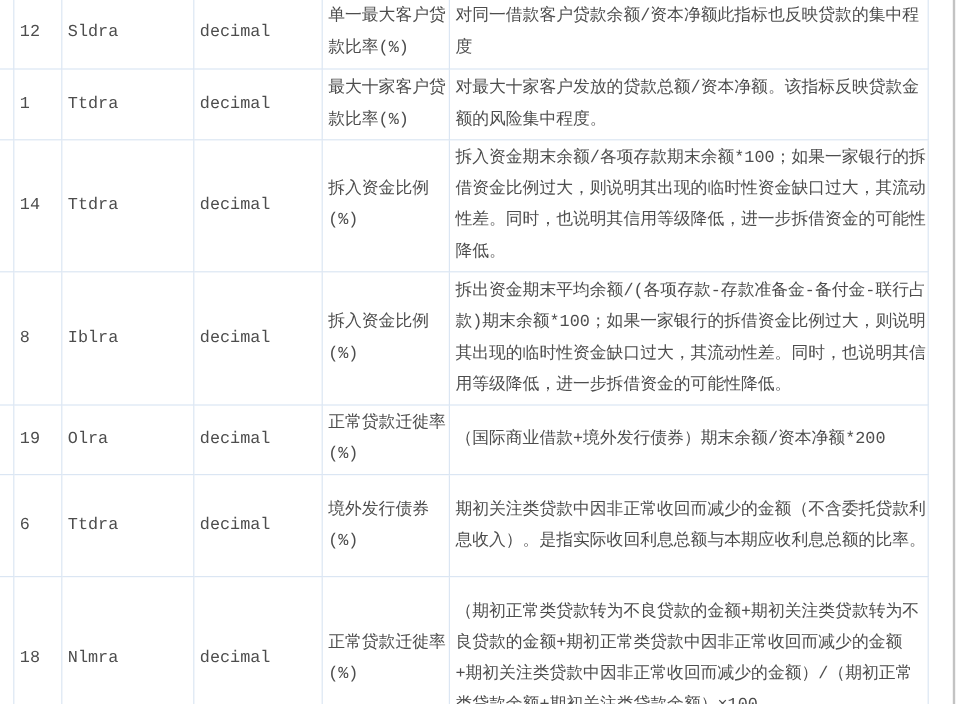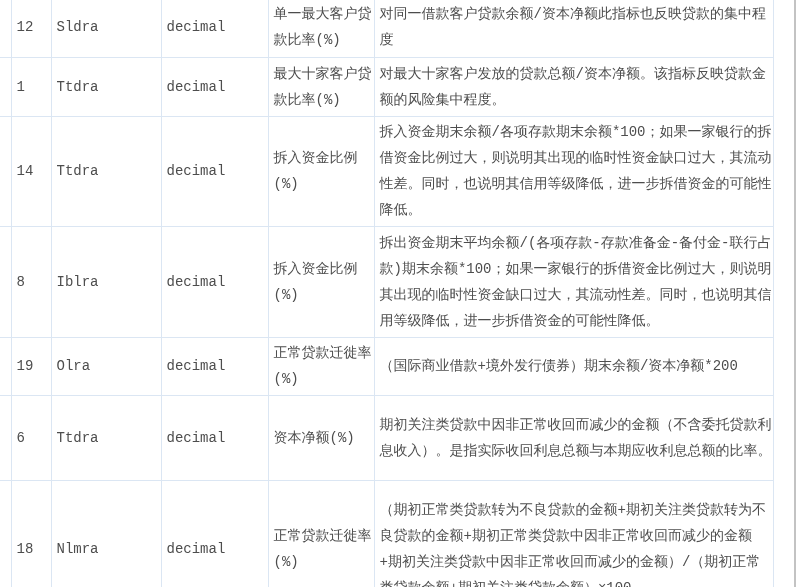--- a/index.html
+++ b/index.html
@@ -98,21 +98,21 @@
     <td class="c2">Olra</td>
     <td class="c3">decimal</td>
     <td class="c4">正常贷款迁徙率(%)</td>
     <td class="c5">（国际商业借款+境外发行债券）期末余额/资本净额*200</td>
   </tr>
         <tr style="height: 85px;">
     <td class="c0"></td>
     <td class="c1">6</td>
     <td class="c2">Ttdra</td>
     <td class="c3">decimal</td>
-    <td class="c4">资本净额(%)</td>
+    <td class="c4">境外发行债券(%)</td>
     <td class="c5">期初关注类贷款中因非正常收回而减少的金额（不含委托贷款利息收入）。是指实际收回利息总额与本期应收利息总额的比率。</td>
   </tr>
         <tr style="height: 138px;">
     <td class="c0"></td>
     <td class="c1">18</td>
     <td class="c2">Nlmra</td>
     <td class="c3">decimal</td>
     <td class="c4">正常贷款迁徙率(%)</td>
     <td class="c5">（期初正常类贷款转为不良贷款的金额+期初关注类贷款转为不良贷款的金额+期初正常类贷款中因非正常收回而减少的金额+期初关注类贷款中因非正常收回而减少的金额）/（期初正常类贷款余额+期初关注类贷款余额）×100</td>
   </tr>

